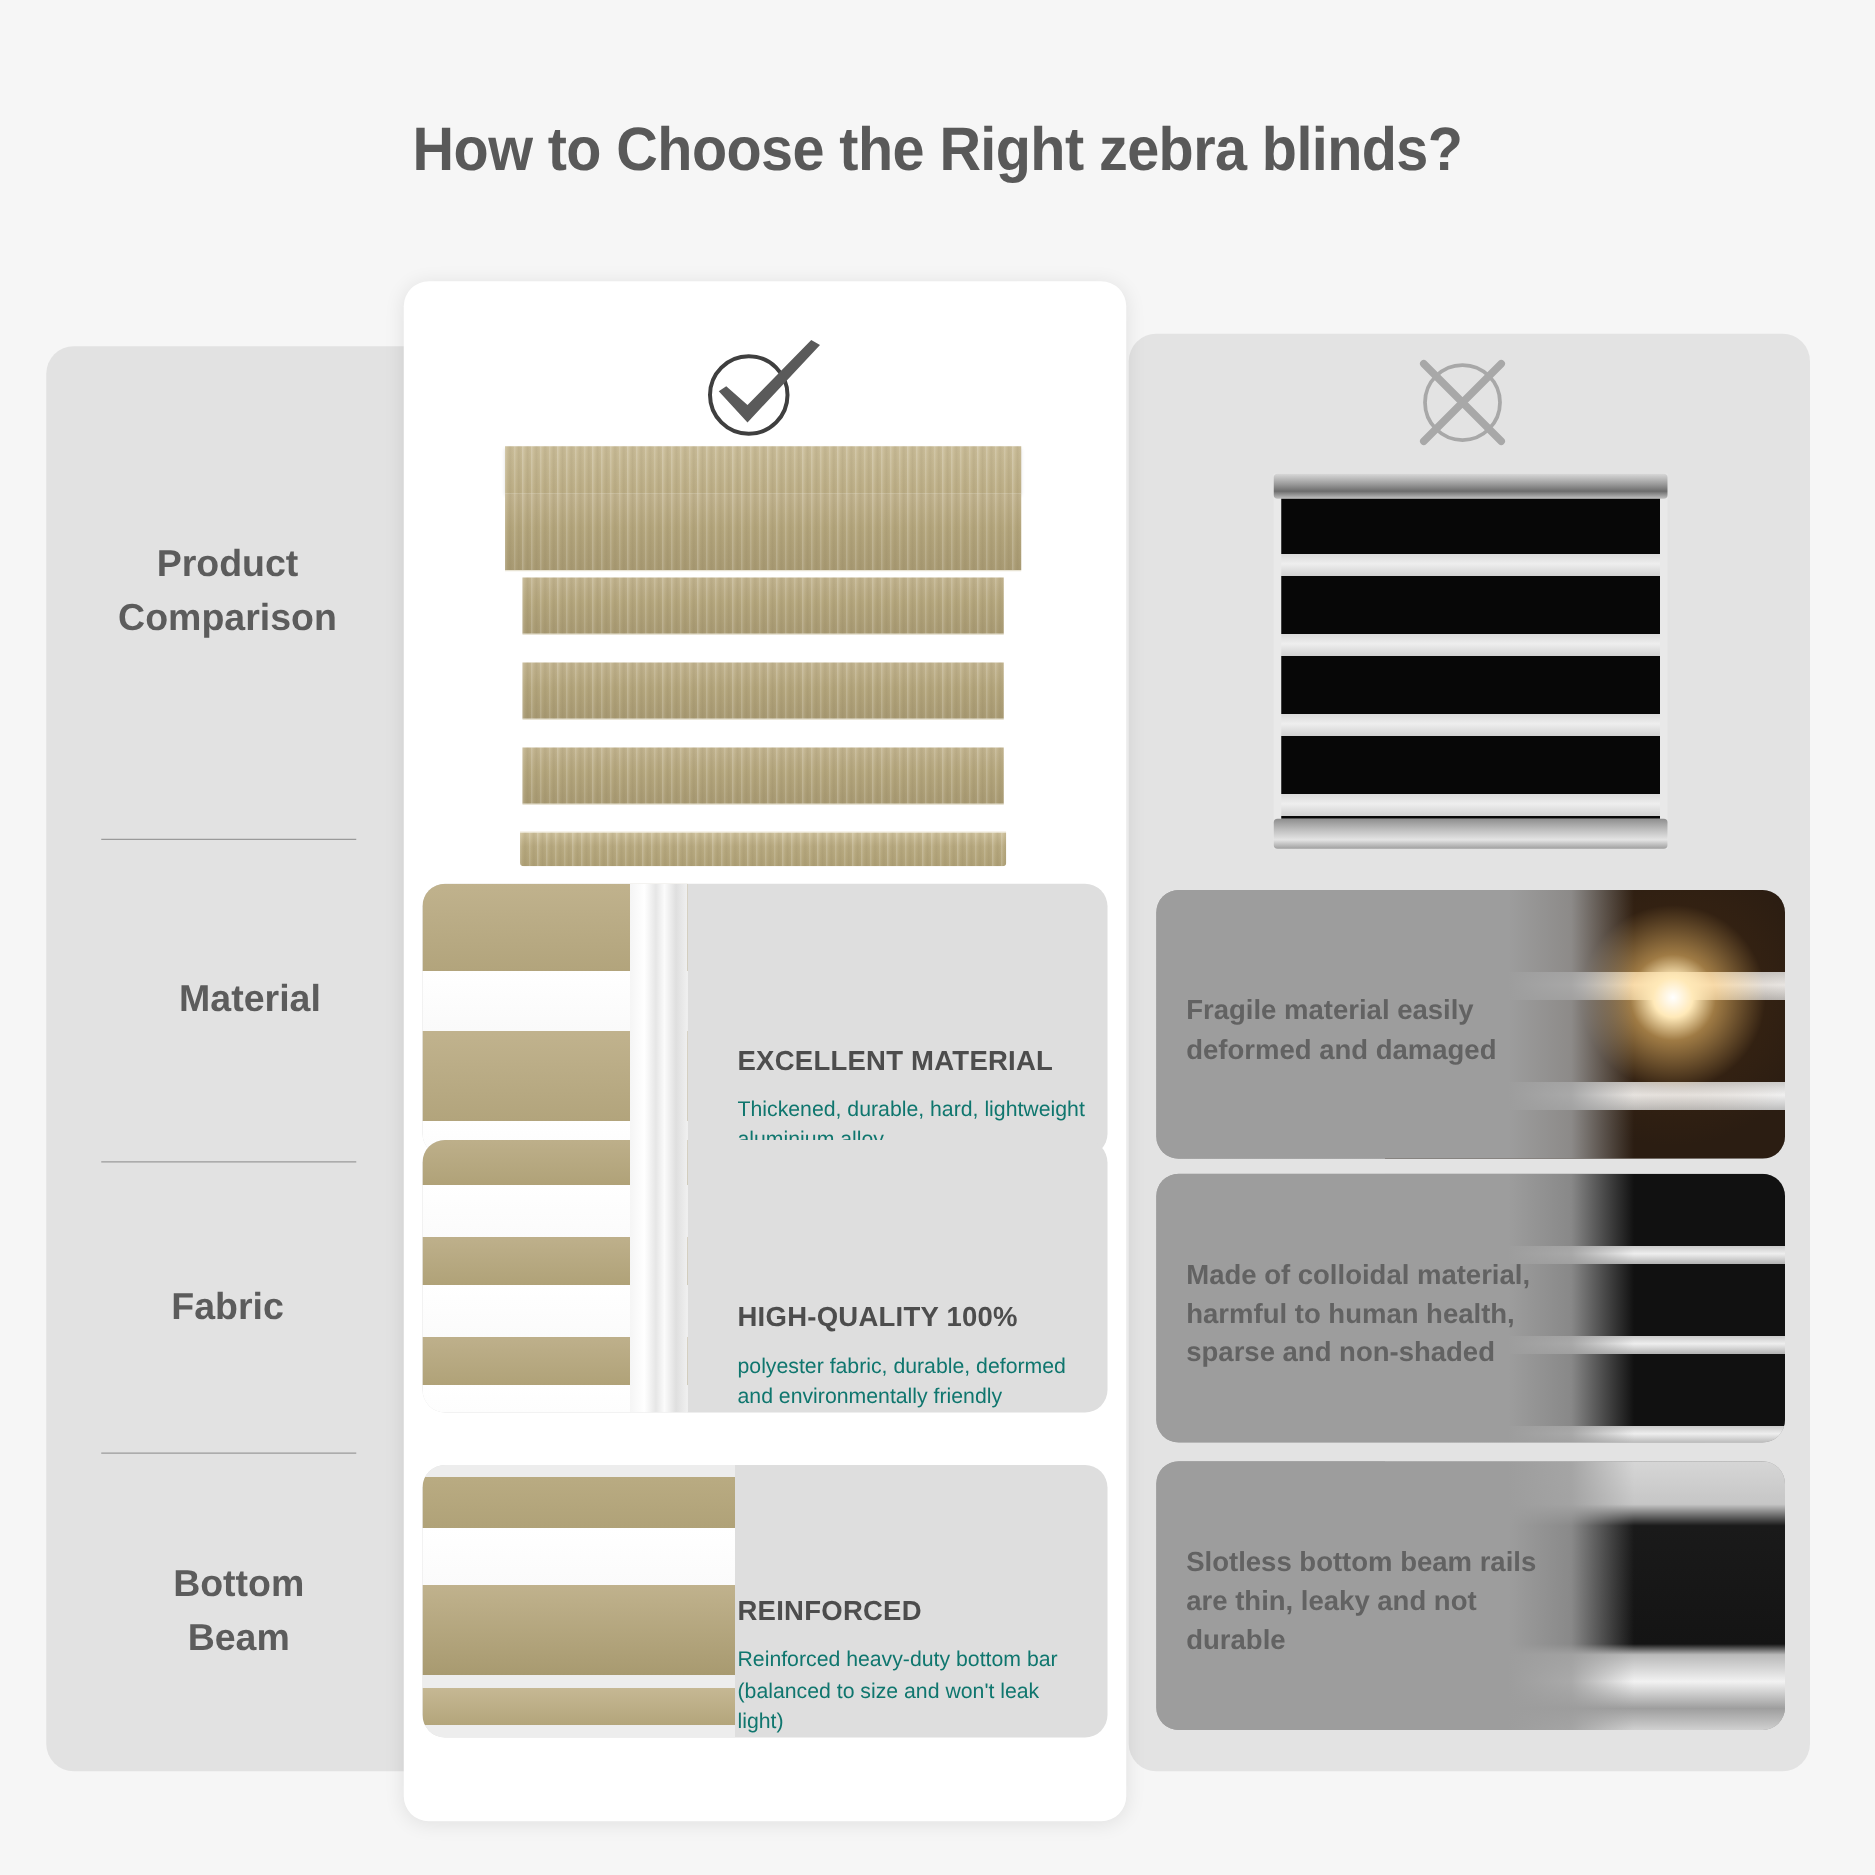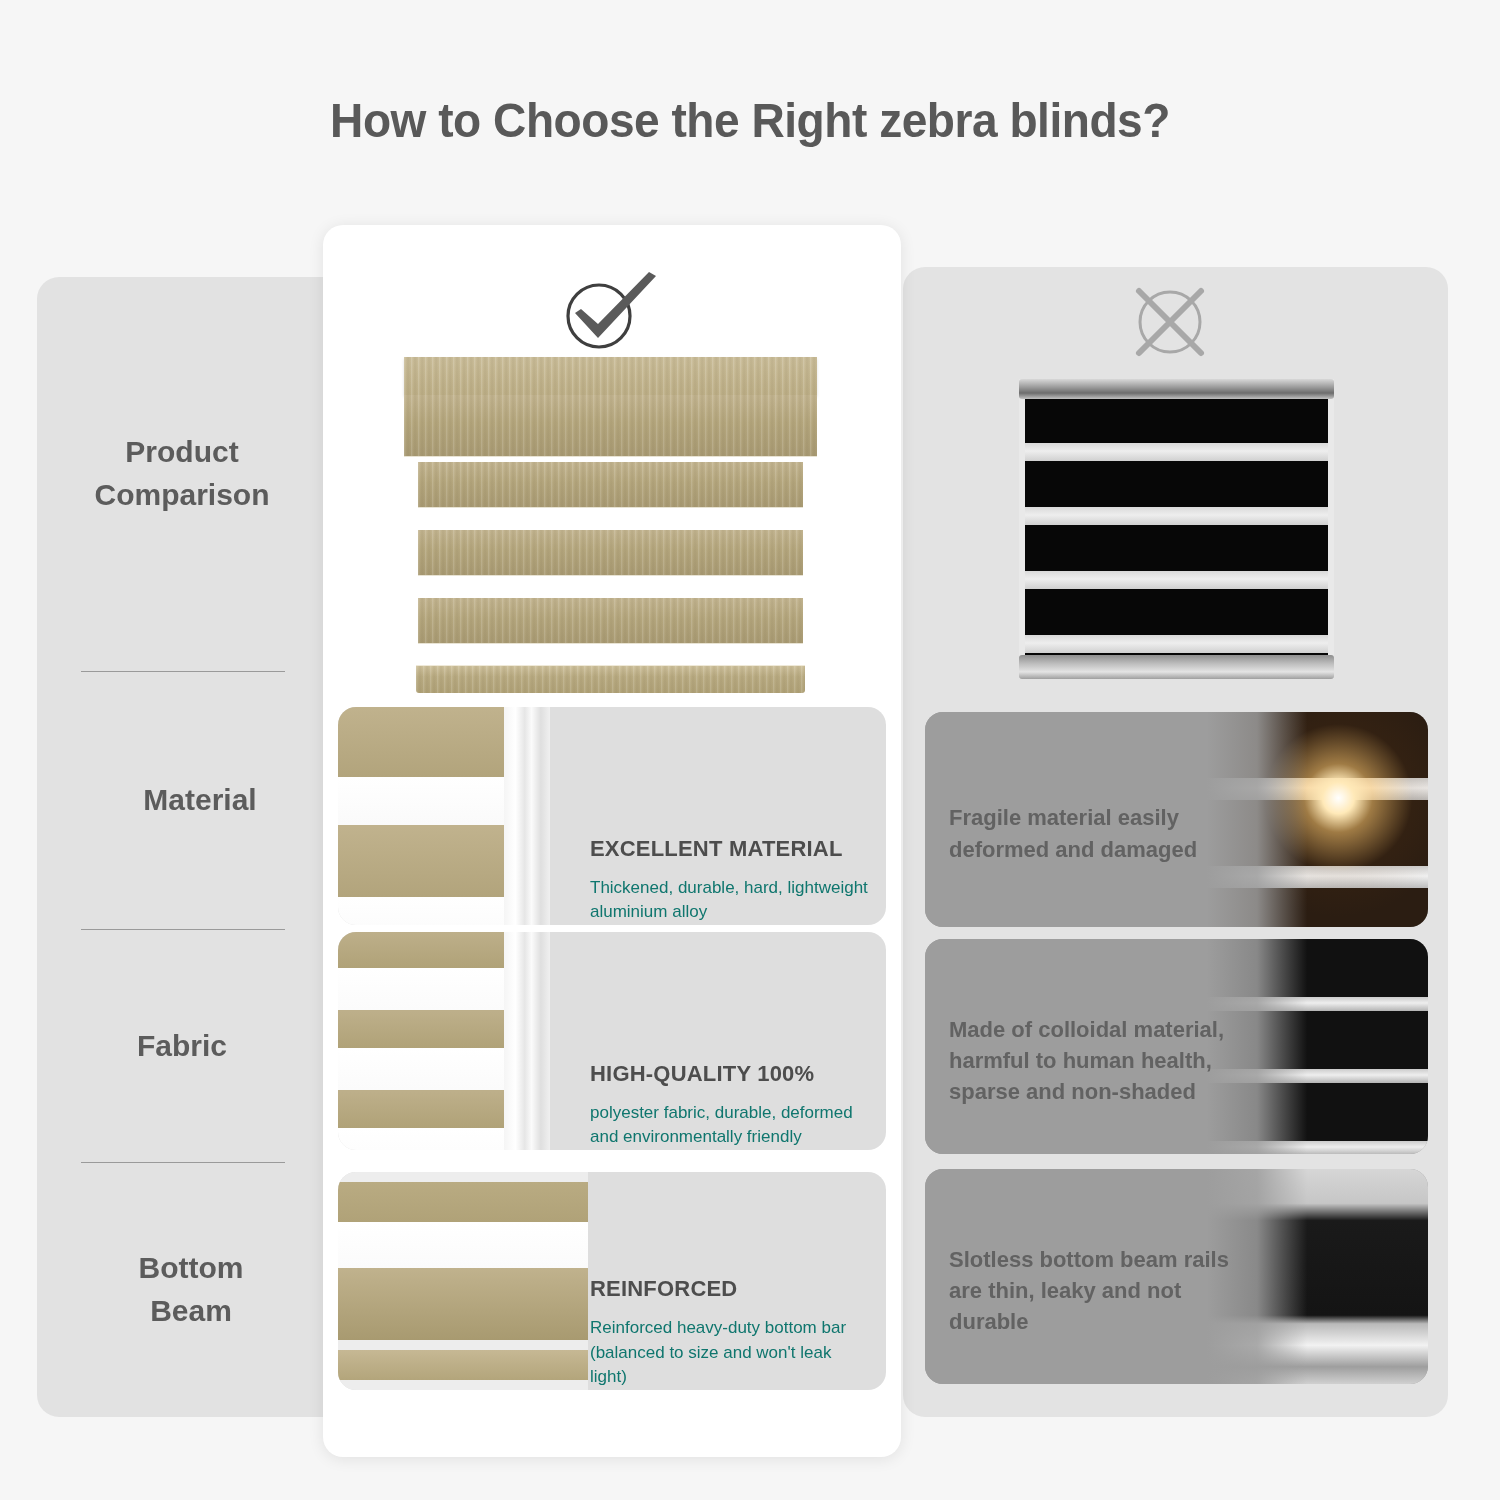--- a/index.html
+++ b/index.html
@@ -153,21 +153,21 @@
   
   .feature-card {
     position: absolute;
     border-radius: 18px;
     overflow: hidden;
   }
   .good-feature { left: 338px; top: 0; width: 548px; height: 218px; background: #dedede; }
   .bad-feature  { left: 925px; top: 0; width: 503px; height: 215px; background: #9d9d9d; }
 
   .gf1 { top: 707px; }
-  .gf2 { top: 932px; text-decoration: underline; }
+  .gf2 { top: 912px; text-decoration: underline; }
   .gf3 { top: 1172px; }
   .bf1 { top: 712px; }
   .bf2 { top: 939px; }
   .bf3 { top: 1169px; }
 
   .gf-img {
     position: absolute; left: 0; top: 0;
     width: 212px; height: 100%;
     background: #ededed;
     overflow: hidden;
@@ -189,21 +189,21 @@
     font-size: 17px; color: #0f766e; line-height: 1.45;
   }
 
   .bf-overlay {
     position: absolute; left: 0; top: 0; width: 100%; height: 100%;
     background: linear-gradient(90deg, #9d9d9d 0%, #9d9d9d 56%, rgba(157,157,157,0.85) 66%, rgba(157,157,157,0) 76%);
     z-index: 3;
     pointer-events: none;
   }
   .bf-text {
-    position: absolute; left: 24px; top: 14px; width: 280px; height: 100%;
+    position: absolute; left: 24px; top: 4px; width: 280px; height: 100%;
     display: flex; align-items: center;
     z-index: 4;
     font-size: 22px; font-weight: bold; color: #626262; line-height: 1.42;
   }
   .bf-photo {
     position: absolute; right: 0; top: 0; width: 320px; height: 100%;
     z-index: 1; overflow: hidden;
   }
 
   .photo-light {

